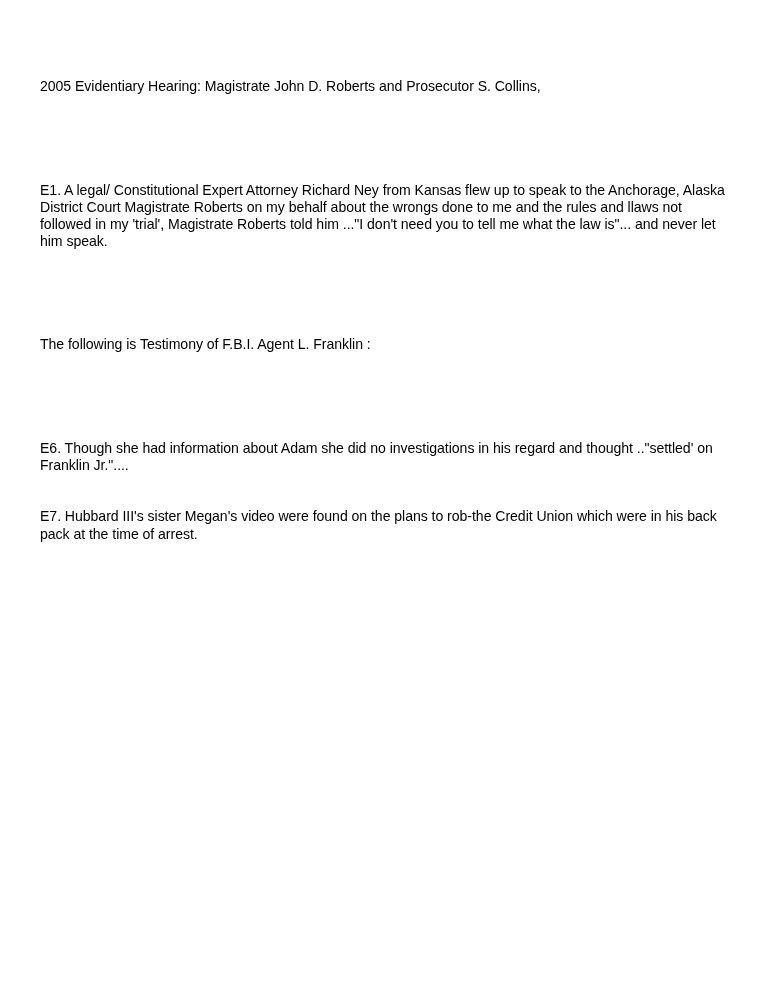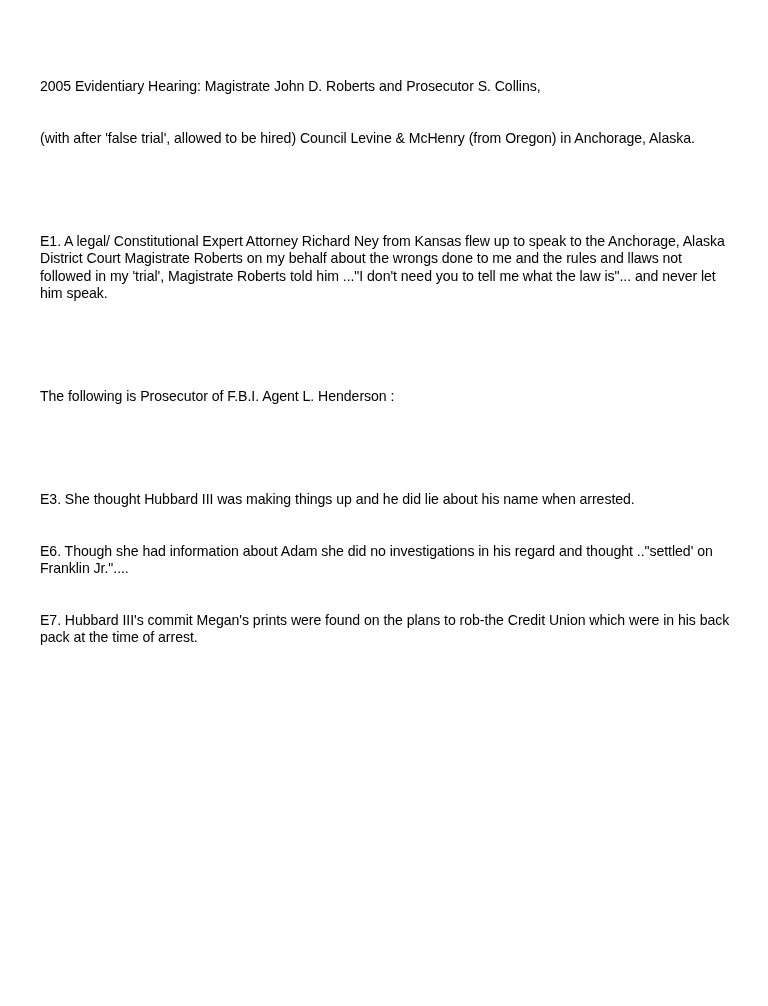--- a/index.html
+++ b/index.html
@@ -43,32 +43,30 @@
   }
 </style>
 </head>
 <body>
 
 <div class="page">
   <div class="doc-body">
 
     <p class="block">
       <span class="line">2005 Evidentiary Hearing: Magistrate John D. Roberts and Prosecutor S. Collins,</span>
-      <span class="line">(with after 'false trial', allowed to be hired) Council Levine &amp; McHenry (from Oregon) in Anchorage, Alaska.</span>
     </p>
 
 
     <p class="block">
       <span class="line">E1. A legal/ Constitutional Expert Attorney Richard Ney from Kansas flew up to speak to the Anchorage, Alaska District Court Magistrate Roberts on my behalf about the wrongs done to me and the rules and llaws not followed in my 'trial', Magistrate Roberts told him ..."I don't need you to tell me what the law is"... and never let him speak.</span>
     </p>
 
     <p class="block">
-      <span class="line">The following is Prosecutor of F.B.I. Agent L. Henderson :</span>
+      <span class="line">The following is Testimony of F.B.I. Agent L. Franklin :</span>
     </p>
 
     <p class="block">
-      <span class="line">E3. She thought Hubbard III was making things up and he did lie about his name when arrested.</span>
       <span class="line">E6. Though she had information about Adam she did no investigations in his regard and thought .."settled' on Franklin Jr."....</span>
-      <span class="line">E7. Hubbard III's commit Megan's prints were found on the plans to rob-the Credit Union which were in his back pack at the time of arrest.</span>
+      <span class="line">E7. Hubbard III's sister Megan's video were found on the plans to rob-the Credit Union which were in his back pack at the time of arrest.</span>
     </p>
 
   </div>
 </div>
 
 </body></html>

